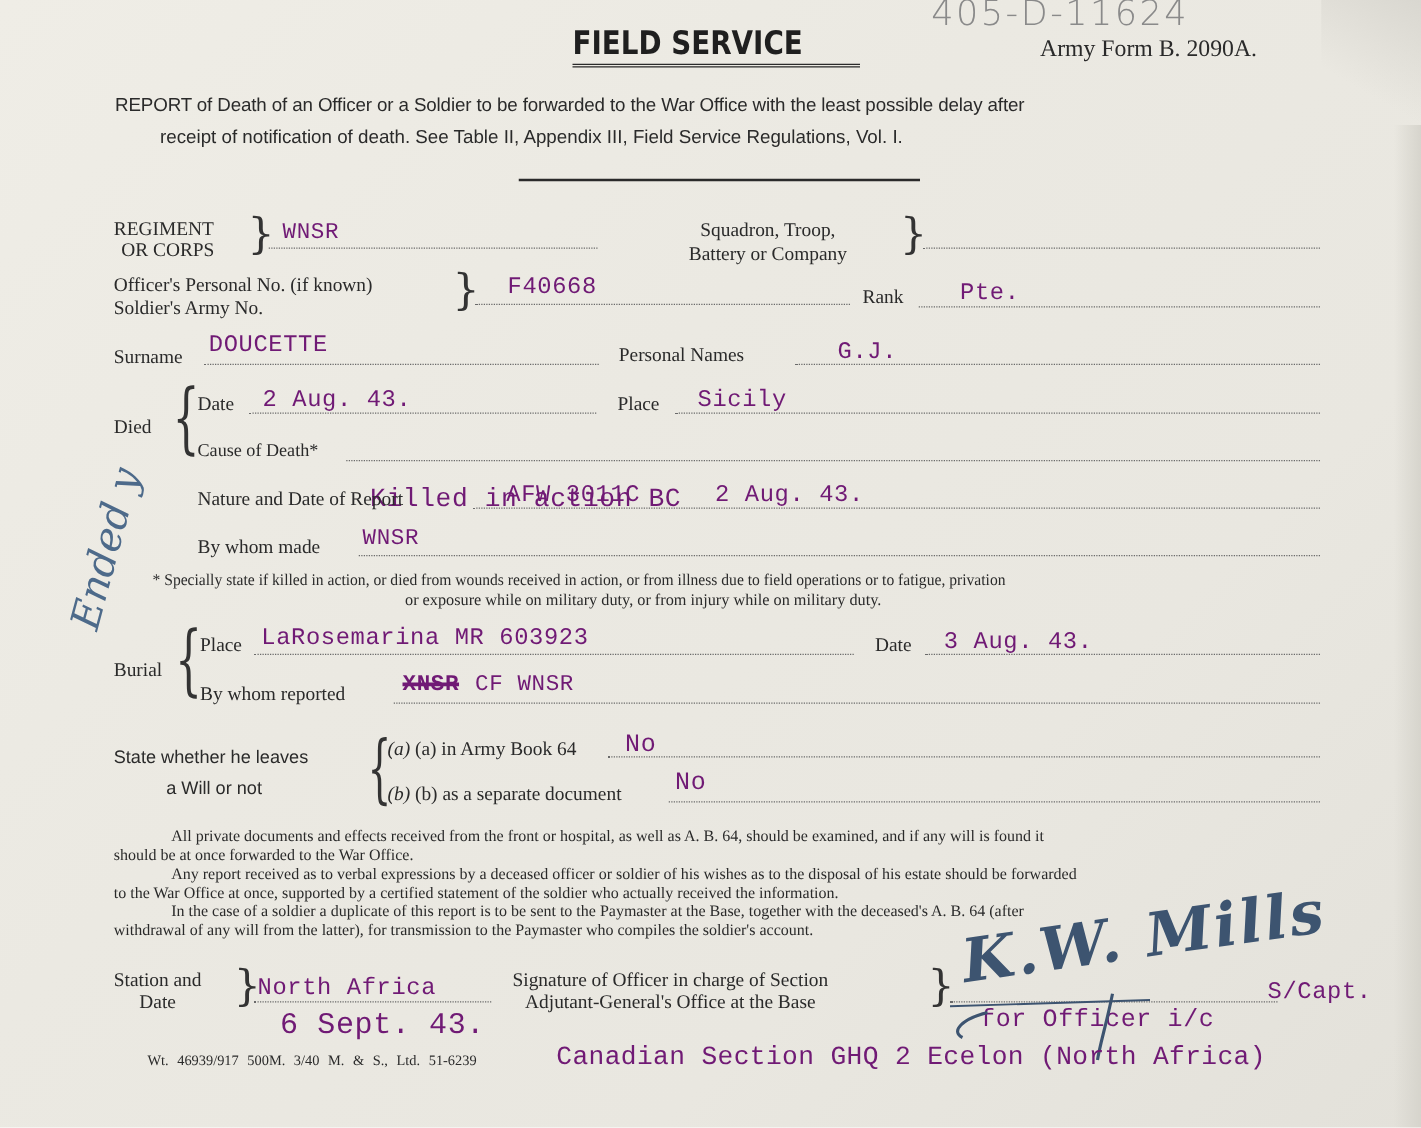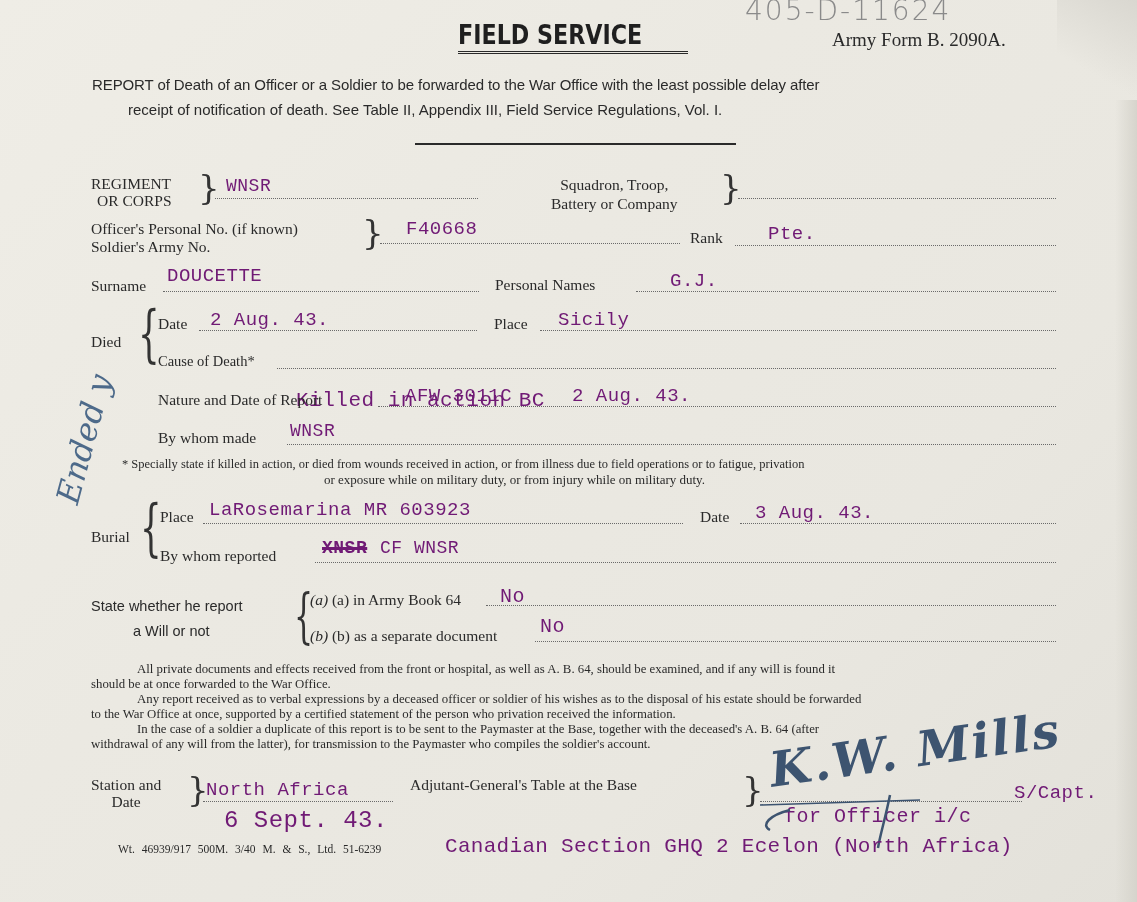--- a/index.html
+++ b/index.html
@@ -108,50 +108,51 @@
 
 <div class="abs serif lbl" style="left:700px; top:508px;">Date</div>
 <div class="dots" style="left:740px; top:523px; width:316px;"></div>
 <div class="abs tw" style="left:755px; top:502px; font-size:19px;">3 Aug. 43.</div>
 
 <div class="abs serif lbl" style="left:160px; top:547px;">By whom reported</div>
 <div class="dots" style="left:315px; top:562px; width:741px;"></div>
 <div class="abs tw" style="left:322px; top:538px; font-size:18px; text-decoration:line-through; text-decoration-thickness:3px; font-weight:bold;">XNSR</div>
 <div class="abs tw" style="left:380px; top:538px; font-size:18px;">CF WNSR</div>
 
-<div class="abs sans-b" style="left:91px; top:598px; font-size:14.5px;">State whether he report</div>
+<div class="abs sans-b" style="left:91px; top:598px; font-size:14.5px;">State whether he leaves</div>
 <div class="abs sans-b" style="left:133px; top:623px; font-size:14.5px;">a Will or not</div>
 <div class="abs brace" style="left:294px; top:585px; font-size:60px; line-height:60px; transform:scaleX(0.5); transform-origin:left;">{</div>
 
 <div class="abs serif lbl" style="left:310px; top:591px;"><i>(a)</i> <span>(a) in Army Book 64</span></div>
 <div class="dots" style="left:486px; top:605px; width:570px;"></div>
 <div class="abs tw" style="left:500px; top:585px; font-size:20px;">No</div>
 
 <div class="abs serif lbl" style="left:310px; top:627px;"><i>(b)</i> <span>(b) as a separate document</span></div>
 <div class="dots" style="left:535px; top:641px; width:521px;"></div>
 <div class="abs tw" style="left:540px; top:615px; font-size:20px;">No</div>
 
 <div class="abs serif" style="left:137px; top:662px; font-size:12.8px;">All private documents and effects received from the front or hospital, as well as A. B. 64, should be examined, and if any will is found it</div>
 <div class="abs serif" style="left:91px; top:677px; font-size:12.8px;">should be at once forwarded to the War Office.</div>
 <div class="abs serif" style="left:137px; top:692px; font-size:12.8px;">Any report received as to verbal expressions by a deceased officer or soldier of his wishes as to the disposal of his estate should be forwarded</div>
-<div class="abs serif" style="left:91px; top:707px; font-size:12.8px;">to the War Office at once, supported by a certified statement of the person who privation received the information.</div>
+<div class="abs serif" style="left:91px; top:707px; font-size:12.8px;">to the War Office at once, supported by a certified statement of the soldier who actually received the information.</div>
 <div class="abs serif" style="left:137px; top:722px; font-size:12.8px;">In the case of a soldier a duplicate of this report is to be sent to the Paymaster at the Base, together with the deceased's A. B. 64 (after</div>
 <div class="abs serif" style="left:91px; top:737px; font-size:12.8px;">withdrawal of any will from the latter), for transmission to the Paymaster who compiles the soldier's account.</div>
 
 <div class="abs serif lbl" style="left:91px; top:776px; line-height:17px; text-align:center;">
   <div>Station and</div>
   <div>Date</div>
 </div>
 <div class="abs brace" style="left:187px; top:772px; font-size:34px; line-height:34px;">}</div>
 <div class="dots" style="left:203px; top:801px; width:190px;"></div>
 <div class="abs tw" style="left:206px; top:779px; font-size:19px;">North Africa</div>
 <div class="abs tw" style="left:224px; top:807px; font-size:24px;">6 Sept. 43.</div>
 
 <div class="abs serif lbl" style="left:410px; top:776px; line-height:17px; text-align:center;">
-  <div>Adjutant-General's Table at the Base</div>
+  <div>Signature of Officer in charge of Section</div>
+  <div>Adjutant-General's Office at the Base</div>
 </div>
 <div class="abs brace" style="left:742px; top:772px; font-size:34px; line-height:34px;">}</div>
 <div class="dots" style="left:760px; top:801px; width:262px;"></div>
 <div class="abs hand" style="left:770px; top:742px; font-size:48px; font-weight:bold; transform:rotate(-8deg); transform-origin:left; letter-spacing:2px;">K.W. Mills</div>
 <div class="abs tw" style="left:1014px; top:782px; font-size:19px;">S/Capt.</div>
 <div class="abs tw" style="left:784px; top:805px; font-size:20px;">for Officer i/c</div>
 <svg class="abs" style="left:760px; top:790px;" width="170" height="60">
   <path d="M30 20 C10 25, 0 35, 10 40 M130 5 C125 30, 120 45, 118 58" stroke="#3d5470" stroke-width="2.5" fill="none"></path>
   <path d="M0 15 L160 10" stroke="#3d5470" stroke-width="1.5" fill="none"></path>
 </svg>

